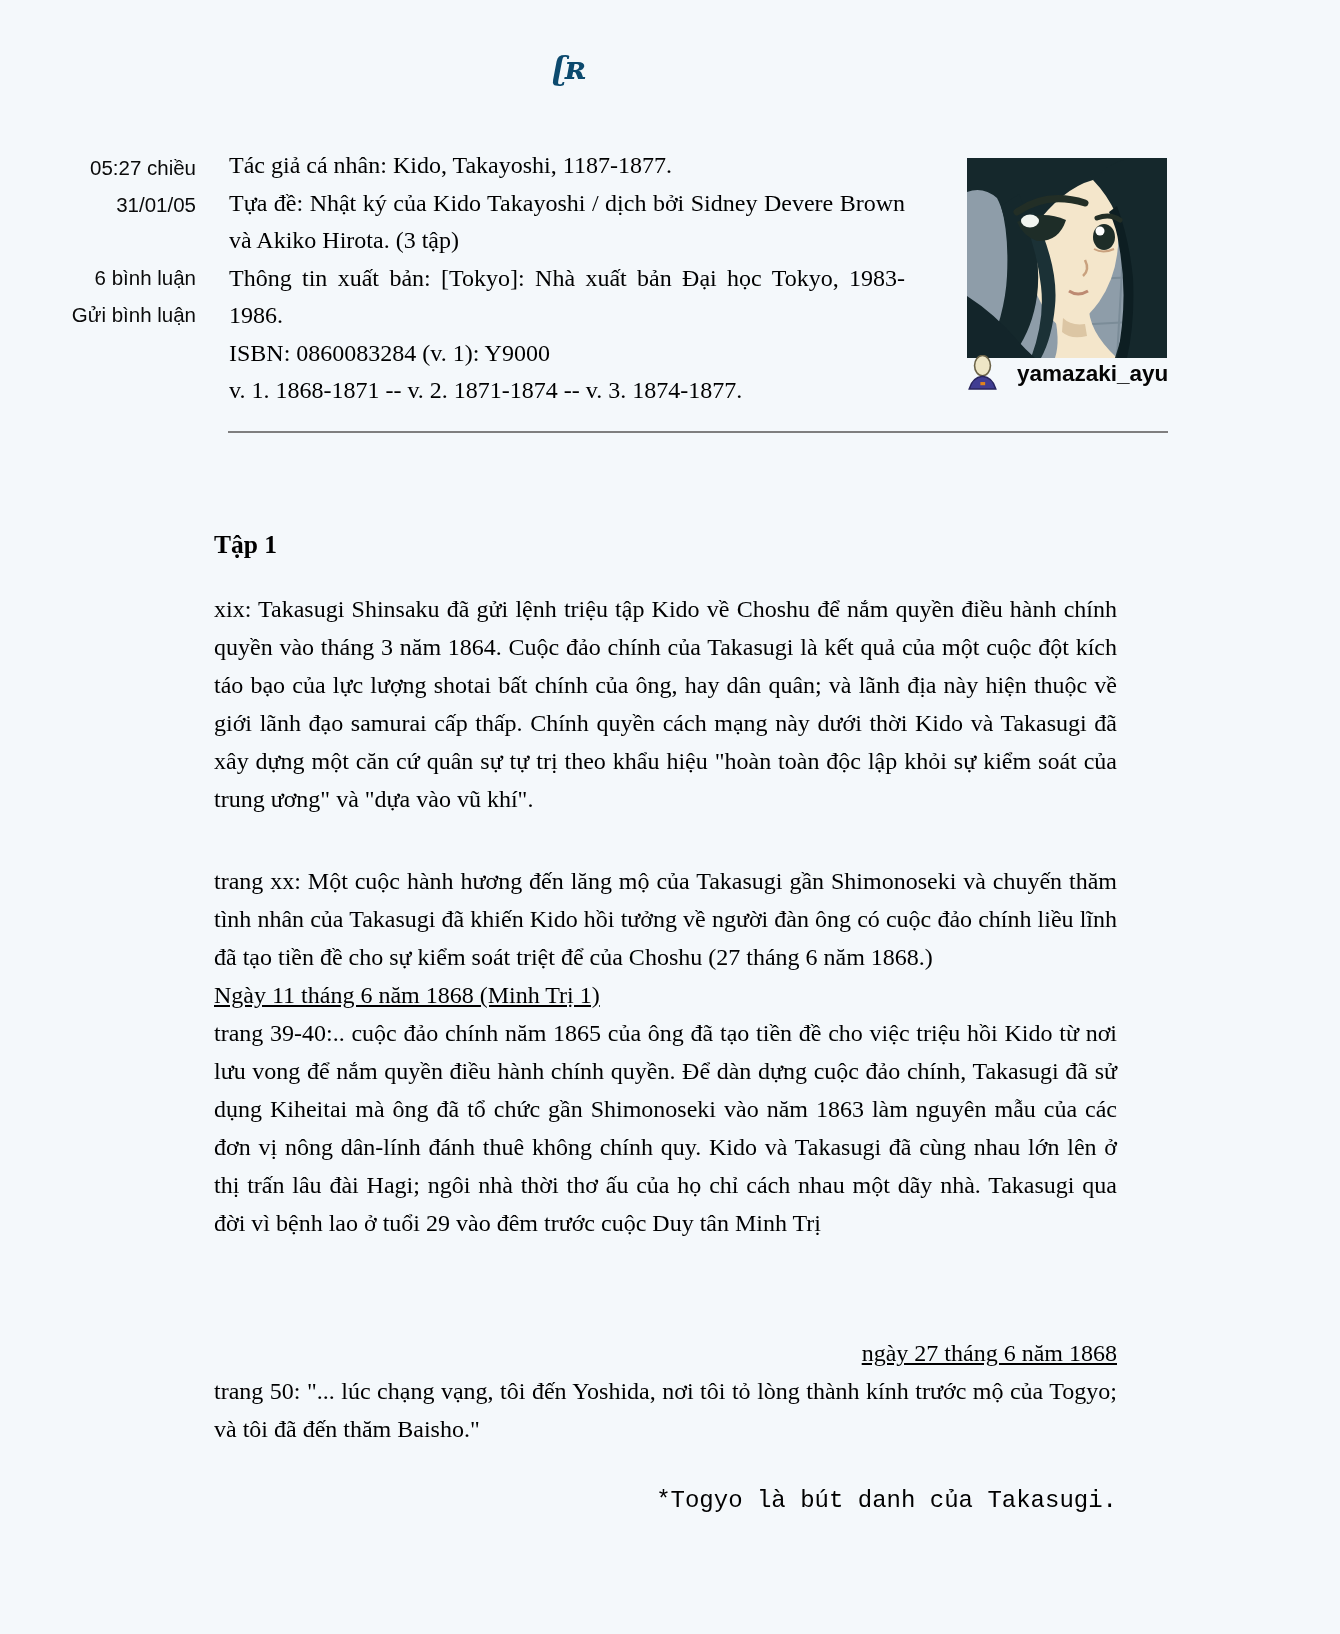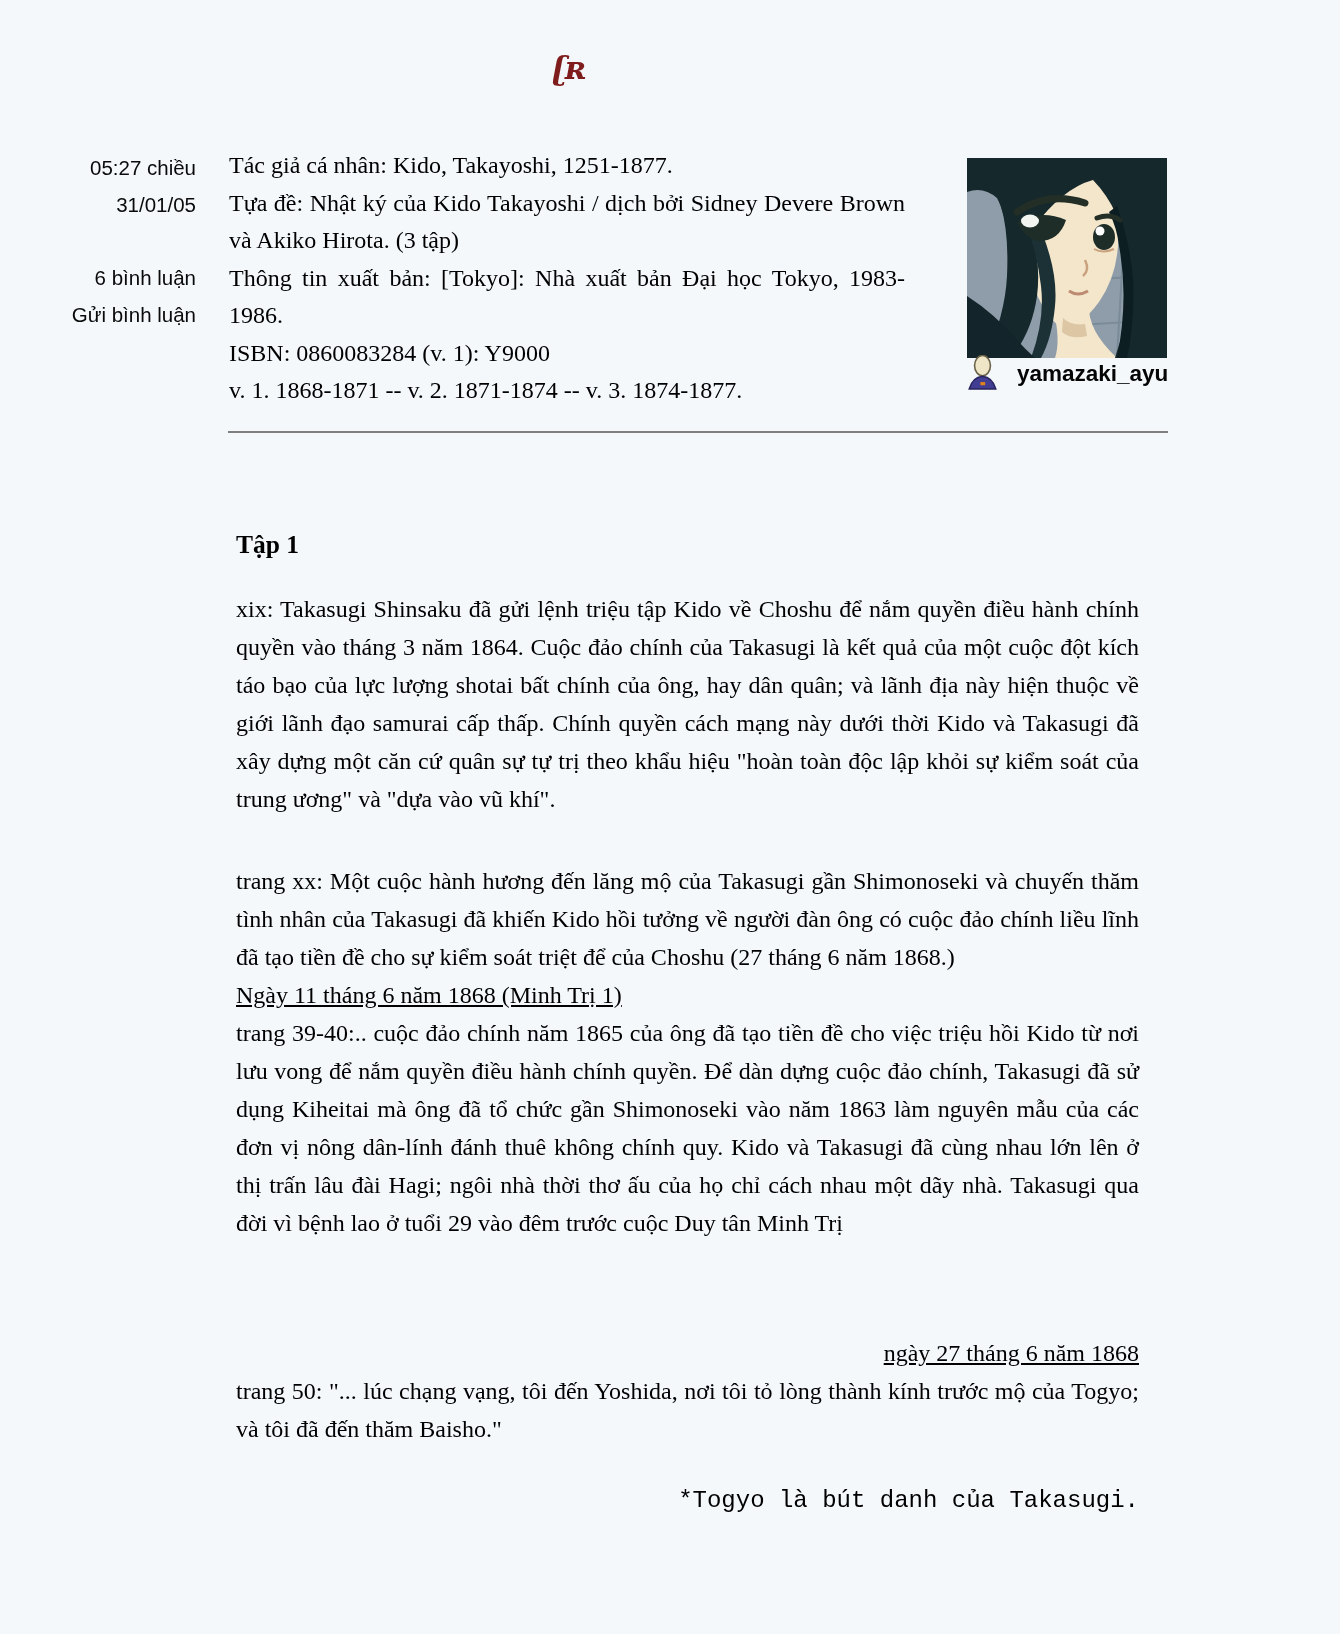--- a/index.html
+++ b/index.html
@@ -9,21 +9,21 @@
     background:#f4f8fb;
     color:#000;
     font-family:"Liberation Serif","DejaVu Serif",serif;
     overflow:hidden;
   }
   .glyph{
     position:absolute;top:50px;left:0;width:1134px;
     text-align:center;
     font-family:"DejaVu Serif",serif;
     font-style:italic;font-weight:bold;
-    font-size:31px;letter-spacing:-4px;color:#7f1d1d;
+    font-size:31px;letter-spacing:-4px;color:#0c4a6e;
   }
   .sidebar{
     position:absolute;top:149px;left:0;width:196px;
     text-align:right;
     font-family:"Liberation Sans","DejaVu Sans",sans-serif;
     font-size:20.5px;line-height:37px;color:#0a0a0a;
   }
   .side-spacer{height:36px;}
   .side-link{cursor:pointer;}
   .meta{
@@ -43,21 +43,21 @@
   .usericon{width:29px;height:35px;display:inline-block;cursor:pointer;}
   .username{
     font-family:"Liberation Sans","DejaVu Sans",sans-serif;
     font-weight:bold;font-size:22.5px;line-height:32px;color:#050505;cursor:pointer;
   }
   .rule{
     position:absolute;top:431px;left:228px;width:940px;height:2px;
     background:#7f7f7f;
   }
   .body{
-    position:absolute;top:513px;left:236px;width:903px;
+    position:absolute;top:513px;left:214px;width:903px;
     font-size:24px;line-height:38px;text-align:justify;
   }
   .body h2{font-size:25.5px;line-height:33px;margin:15px 0 0 0;text-align:left;}
   .body p{margin:0;}
   .p-after-heading{margin-top:29px !important;}
   .p-gap{margin-top:44px !important;}
   .dateh{
     text-decoration:underline;
     text-align:left;
   }
@@ -73,21 +73,21 @@
 
   <div class="sidebar">
     <div>05:27 chiều</div>
     <div>31/01/05</div>
     <div class="side-spacer"></div>
     <div class="side-link">6 bình luận</div>
     <div class="side-link">Gửi bình luận</div>
   </div>
 
   <div class="meta">
-    <p>Tác giả cá nhân: Kido, Takayoshi, 1251-1877.</p>
+    <p>Tác giả cá nhân: Kido, Takayoshi, 1187-1877.</p>
     <p>Tựa đề: Nhật ký của Kido Takayoshi / dịch bởi Sidney Devere Brown và Akiko Hirota. (3 tập)</p>
     <p>Thông tin xuất bản: [Tokyo]: Nhà xuất bản Đại học Tokyo, 1983-1986.</p>
     <p>ISBN: 0860083284 (v. 1): Y9000</p>
     <p>v. 1. 1868-1871 -- v. 2. 1871-1874 -- v. 3. 1874-1877.</p>
   </div>
 
   <div class="avatar">
     <svg viewBox="0 0 200 200" width="200" height="200">
       <rect width="200" height="200" fill="#8e9da9"></rect>
       <g stroke="#7b8c98" stroke-width="2">

